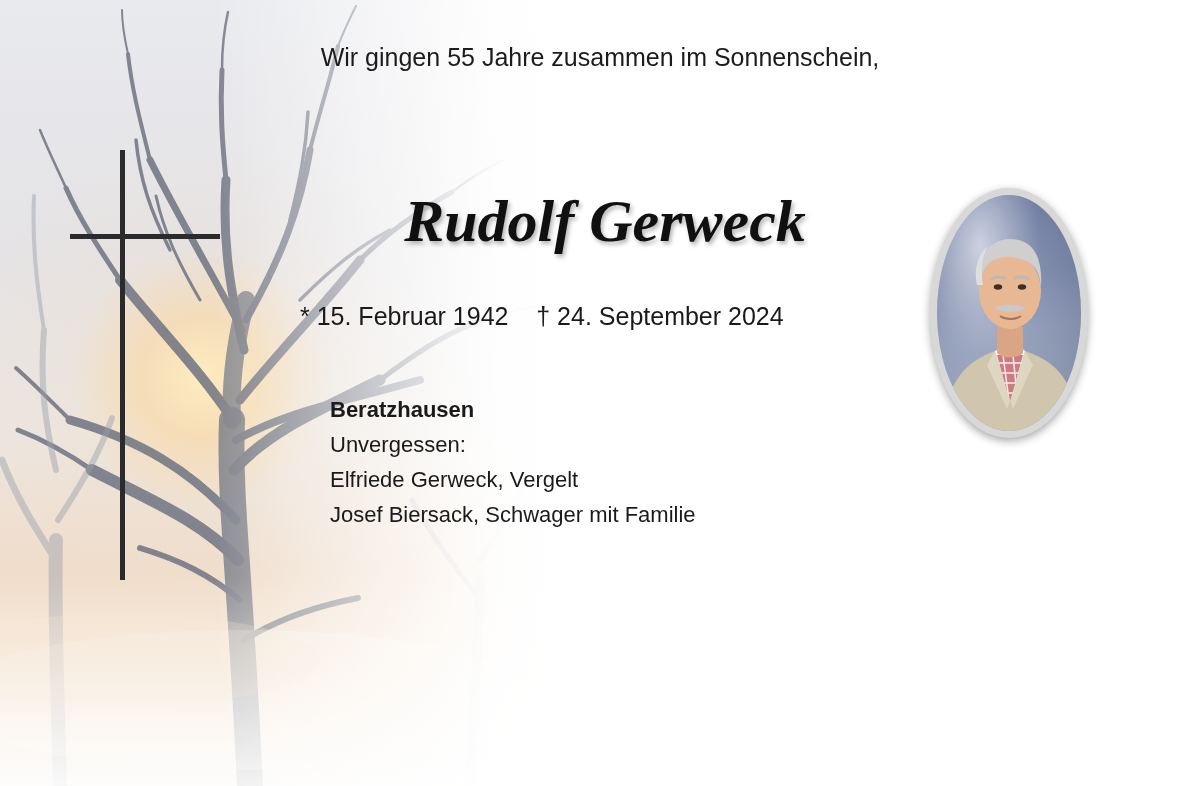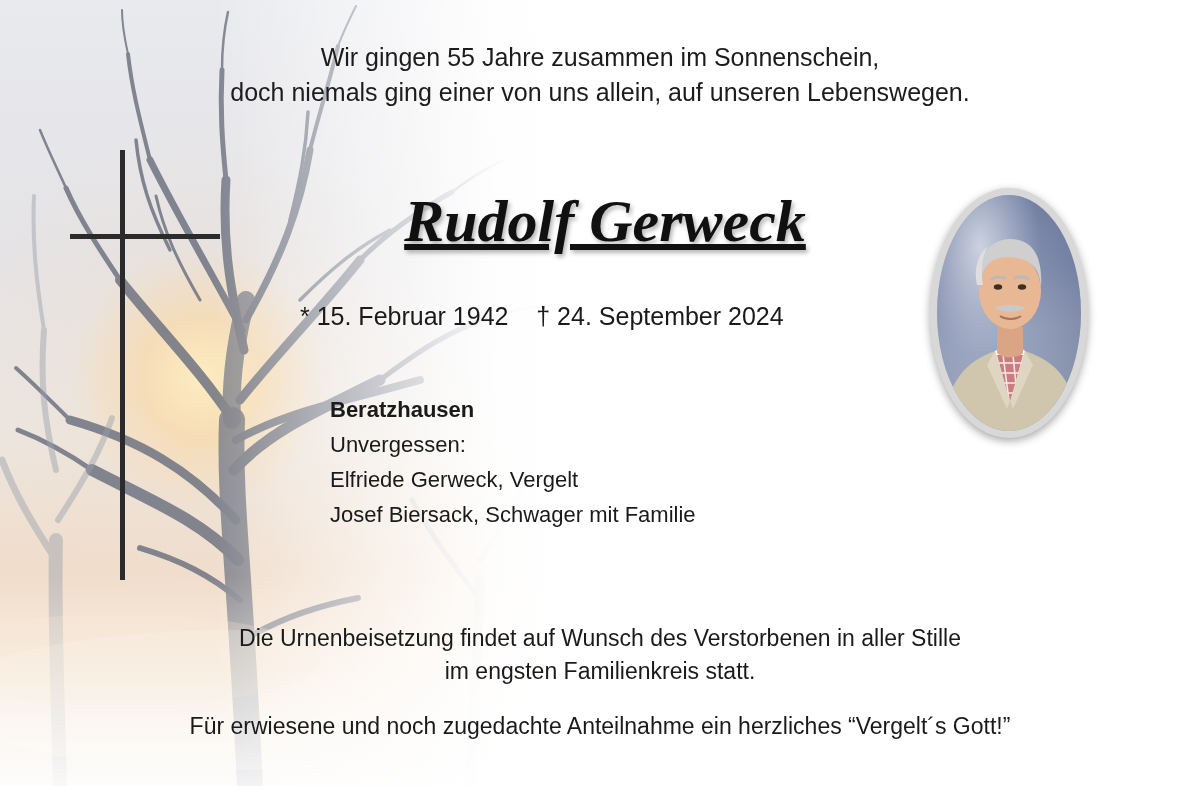--- a/index.html
+++ b/index.html
@@ -89,21 +89,20 @@
     width: 610px;
     top: 186px;
     text-align: center;
     font-family: "Liberation Serif", serif;
     font-weight: bold;
     font-style: italic;
     font-size: 60px;
     line-height: 70px;
     color: #101010;
     text-shadow: 2px 3px 4px rgba(120,120,120,0.55);
-    text-decoration: underline;
   }
 
   .dates {
     position: absolute;
     left: 300px;
     width: 610px;
     top: 300px;
     text-align: left;
     font-size: 25px;
     line-height: 32px;
@@ -228,40 +227,33 @@
     <div class="fade-right"></div>
   </div>
 
   <div class="cross">
     <div class="vert"></div>
     <div class="horz"></div>
   </div>
 
   <div class="verse">
     <span class="ln">Wir gingen 55 Jahre zusammen im Sonnenschein,</span>
-    <span class="ln">doch niemals ging einer von uns allein, auf unseren Lebenswegen.</span>
   </div>
 
   <div class="name">Rudolf Gerweck</div>
 
   <div class="dates">* 15. Februar 1942    † 24. September 2024</div>
 
   <div class="block">
     <span class="place">Beratzhausen</span>
     <span class="row">Unvergessen:</span>
     <span class="row"><b>Elfriede Gerweck</b><span>, Vergelt</span></span>
     <span class="row"><b>Josef Biersack</b><span>, Schwager mit Familie</span></span>
   </div>
 
-  <div class="footer">
-    <span class="ln">Die Urnenbeisetzung findet auf Wunsch des Verstorbenen in aller Stille</span>
-    <span class="ln">im engsten Familienkreis statt.</span>
-    <span class="gap"></span>
-    <span class="ln">Für erwiesene und noch zugedachte Anteilnahme ein herzliches “Vergelt´s Gott!”</span>
-  </div>
 
   <div class="portrait">
     <div class="inner">
       <div class="bgsoft"></div>
       <svg width="146" height="238" viewBox="0 0 146 238">
 
         <path d="M6 238 C8 186 30 166 58 156 L88 156 C118 166 140 186 142 238 Z" fill="#cfc6ad"></path>
         <path d="M58 156 L73 206 L88 156 C80 150 66 150 58 156 Z" fill="#ffffff" opacity="0.9"></path>
 
         <path d="M60 160 L73 208 L86 160 Z" fill="#b9525a" opacity="0.75"></path>

